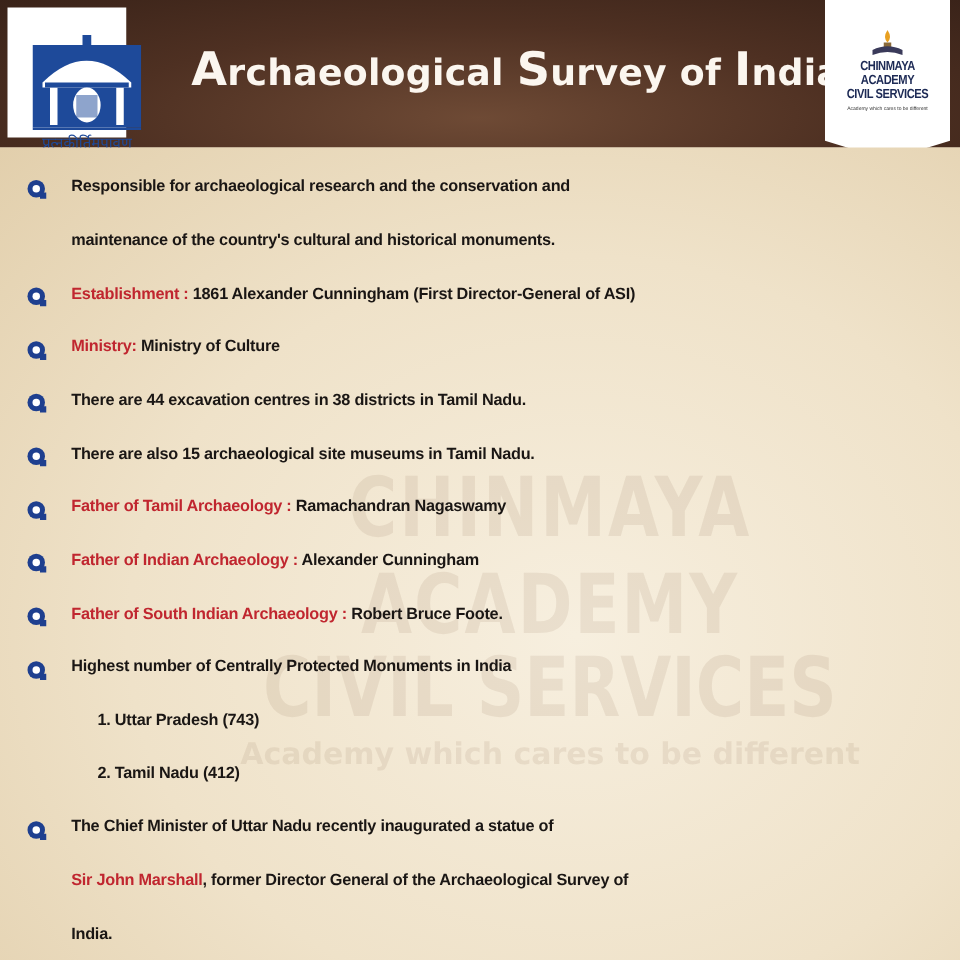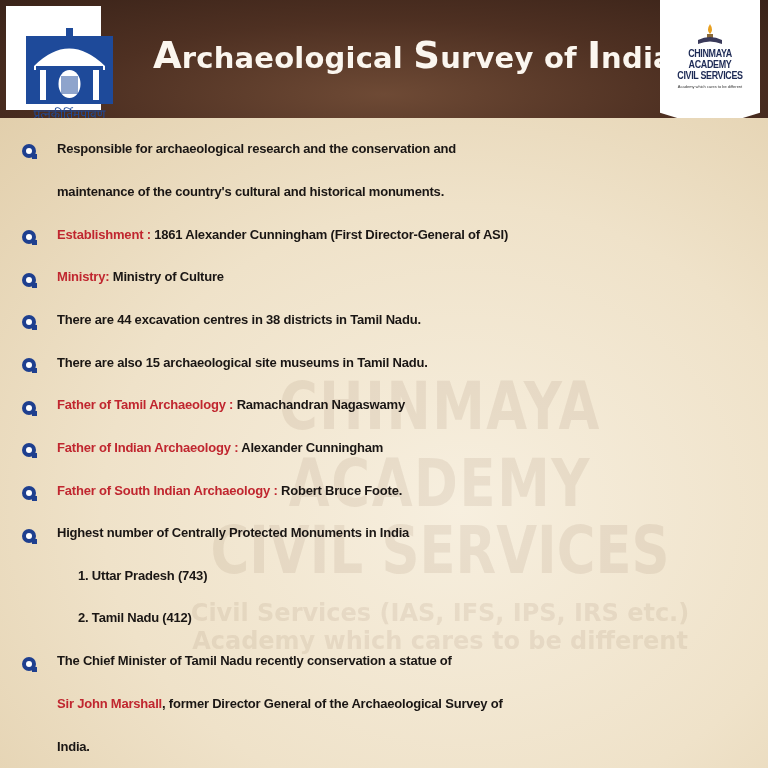--- a/index.html
+++ b/index.html
@@ -105,21 +105,20 @@
       <div>CIVIL SERVICES</div>
     </div>
     <div class="banner-tag">Academy which cares to be different</div>
   </div>
 </div>
 
 <div class="content">
   <div class="watermark">
     <div class="wm1">CHINMAYA ACADEMY</div>
     <div class="wm2">CIVIL SERVICES</div>
-    <div class="wm3">Civil Services (IAS, IFS, IPS, IRS etc.)</div>
     <div class="wm4">Academy which cares to be different</div>
   </div>
 </div>
 
 <span class="bullet" style="top:144px"></span>
 <div class="line" style="top:141px"><span>Responsible for archaeological research and the conservation and</span></div>
 <div class="line" style="top:184px"><span>maintenance of the country's cultural and historical monuments.</span></div>
 
 <span class="bullet" style="top:230px"></span>
 <div class="line" style="top:227px"><span class="red">Establishment : </span><span>1861 Alexander Cunningham (First Director-General of ASI)</span></div>
@@ -142,15 +141,15 @@
 <span class="bullet" style="top:486px"></span>
 <div class="line" style="top:483px"><span class="red">Father of South Indian Archaeology : </span><span>Robert Bruce Foote.</span></div>
 
 <span class="bullet" style="top:529px"></span>
 <div class="line" style="top:525px"><span>Highest number of Centrally Protected Monuments in India</span></div>
 
 <div class="line sub" style="top:568px"><span>1. Uttar Pradesh (743)</span></div>
 <div class="line sub" style="top:610px"><span>2. Tamil Nadu (412)</span></div>
 
 <span class="bullet" style="top:657px"></span>
-<div class="line" style="top:653px"><span>The Chief Minister of Tamil Nadu recently conservation a statue of</span></div>
+<div class="line" style="top:653px"><span>The Chief Minister of Uttar Nadu recently inaugurated a statue of</span></div>
 <div class="line" style="top:696px"><span class="red">Sir John Marshall</span><span>, former Director General of the Archaeological Survey of</span></div>
 <div class="line" style="top:739px"><span>India.</span></div>
 
 </body></html>

